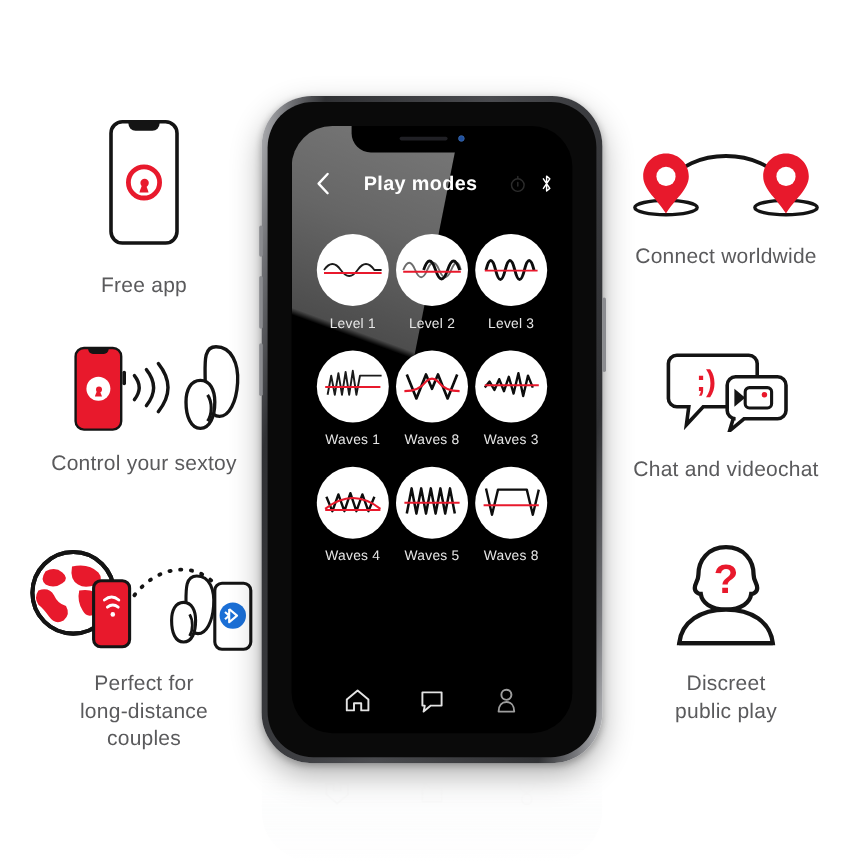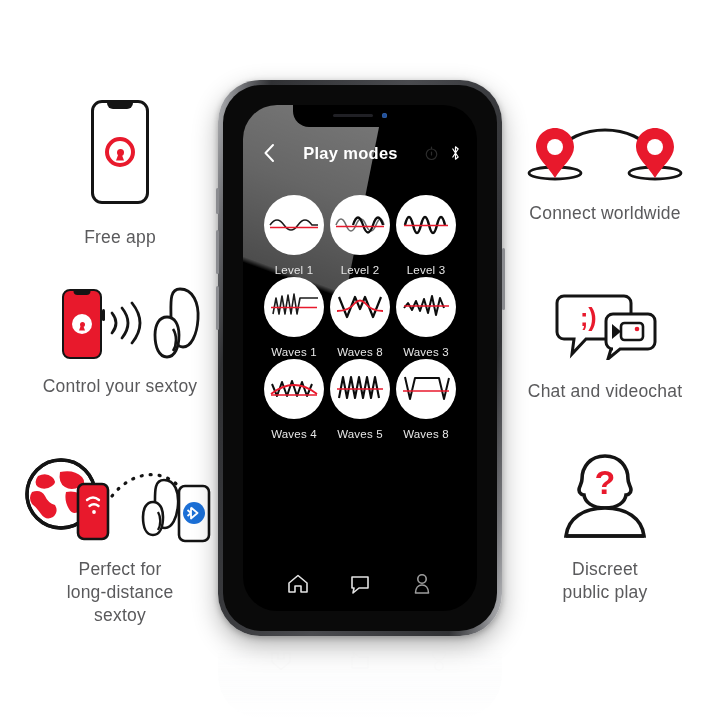--- a/index.html
+++ b/index.html
@@ -177,21 +177,21 @@
   .tab.active { color: #f15f6a; }
   .tab.active::after {
     content: ""; position: absolute; left: 6px; right: 6px; bottom: 0;
     height: 1.8px; background: #f15f6a;
   }
 
   
   #mode-grid {
     position: relative; z-index: 7;
     display: grid; grid-template-columns: repeat(3, 1fr);
-    row-gap: 1px; padding: 16px 18px 0 18px;
+    row-gap: 16px; padding: 16px 18px 0 18px;
   }
   .mode-cell { text-align: center; }
   .mode-disc {
     width: 60px; height: 60px; border-radius: 50%;
     background: #fff; margin: 0 auto;
     display: flex; align-items: center; justify-content: center;
     overflow: hidden;
   }
   .mode-label {
     margin-top: 9px; color: #e6e6e6; font-size: 11.5px; letter-spacing: .2px;
@@ -284,21 +284,21 @@
         <path d="M137 50 C144 50 147 57 147 65 C147 75 144 83 137 83 C130 83 127 75 127 65 C127 57 130 50 137 50 Z" fill="#fff" stroke="#141414" stroke-width="2.6"></path>
         <path d="M142 60 C145 65 145 73 142 78" stroke="#141414" stroke-width="2.3" fill="none"></path>
 
         <rect x="163" y="34" width="30" height="55" rx="6" fill="#fff" stroke="#141414" stroke-width="2.6"></rect>
         <circle cx="178" cy="61" r="11" fill="#1b6fd6"></circle>
         <path d="M175 55.5 L181.5 61 L175 66.5 L175 55.5 M175 61 L171.5 58 M175 61 L171.5 64" stroke="#fff" stroke-width="1.8" fill="none" stroke-linejoin="round"></path>
       </svg>
     </div>
     <div class="cap">Perfect for
 long-distance
-sextoy</div>
+couples</div>
   </div>
 
   <div class="feature" id="f-connect">
     <div class="art cw-art">
       <svg width="210" height="64" viewBox="0 0 210 64">
         <ellipse cx="55" cy="53" rx="26" ry="6" fill="#fff" stroke="#141414" stroke-width="2.8"></ellipse>
         <ellipse cx="155" cy="53" rx="26" ry="6" fill="#fff" stroke="#141414" stroke-width="2.8"></ellipse>
         <path d="M55 34 C75 2 135 2 155 34" stroke="#141414" stroke-width="3.2" fill="none" stroke-linecap="round"></path>
         <path d="M55 8 C66 8 74 17 74 27 C74 38 62 46 55 58 C48 46 36 38 36 27 C36 17 44 8 55 8 Z" fill="#e8192c"></path>
         <circle cx="55" cy="27" r="8" fill="#fff"></circle>

